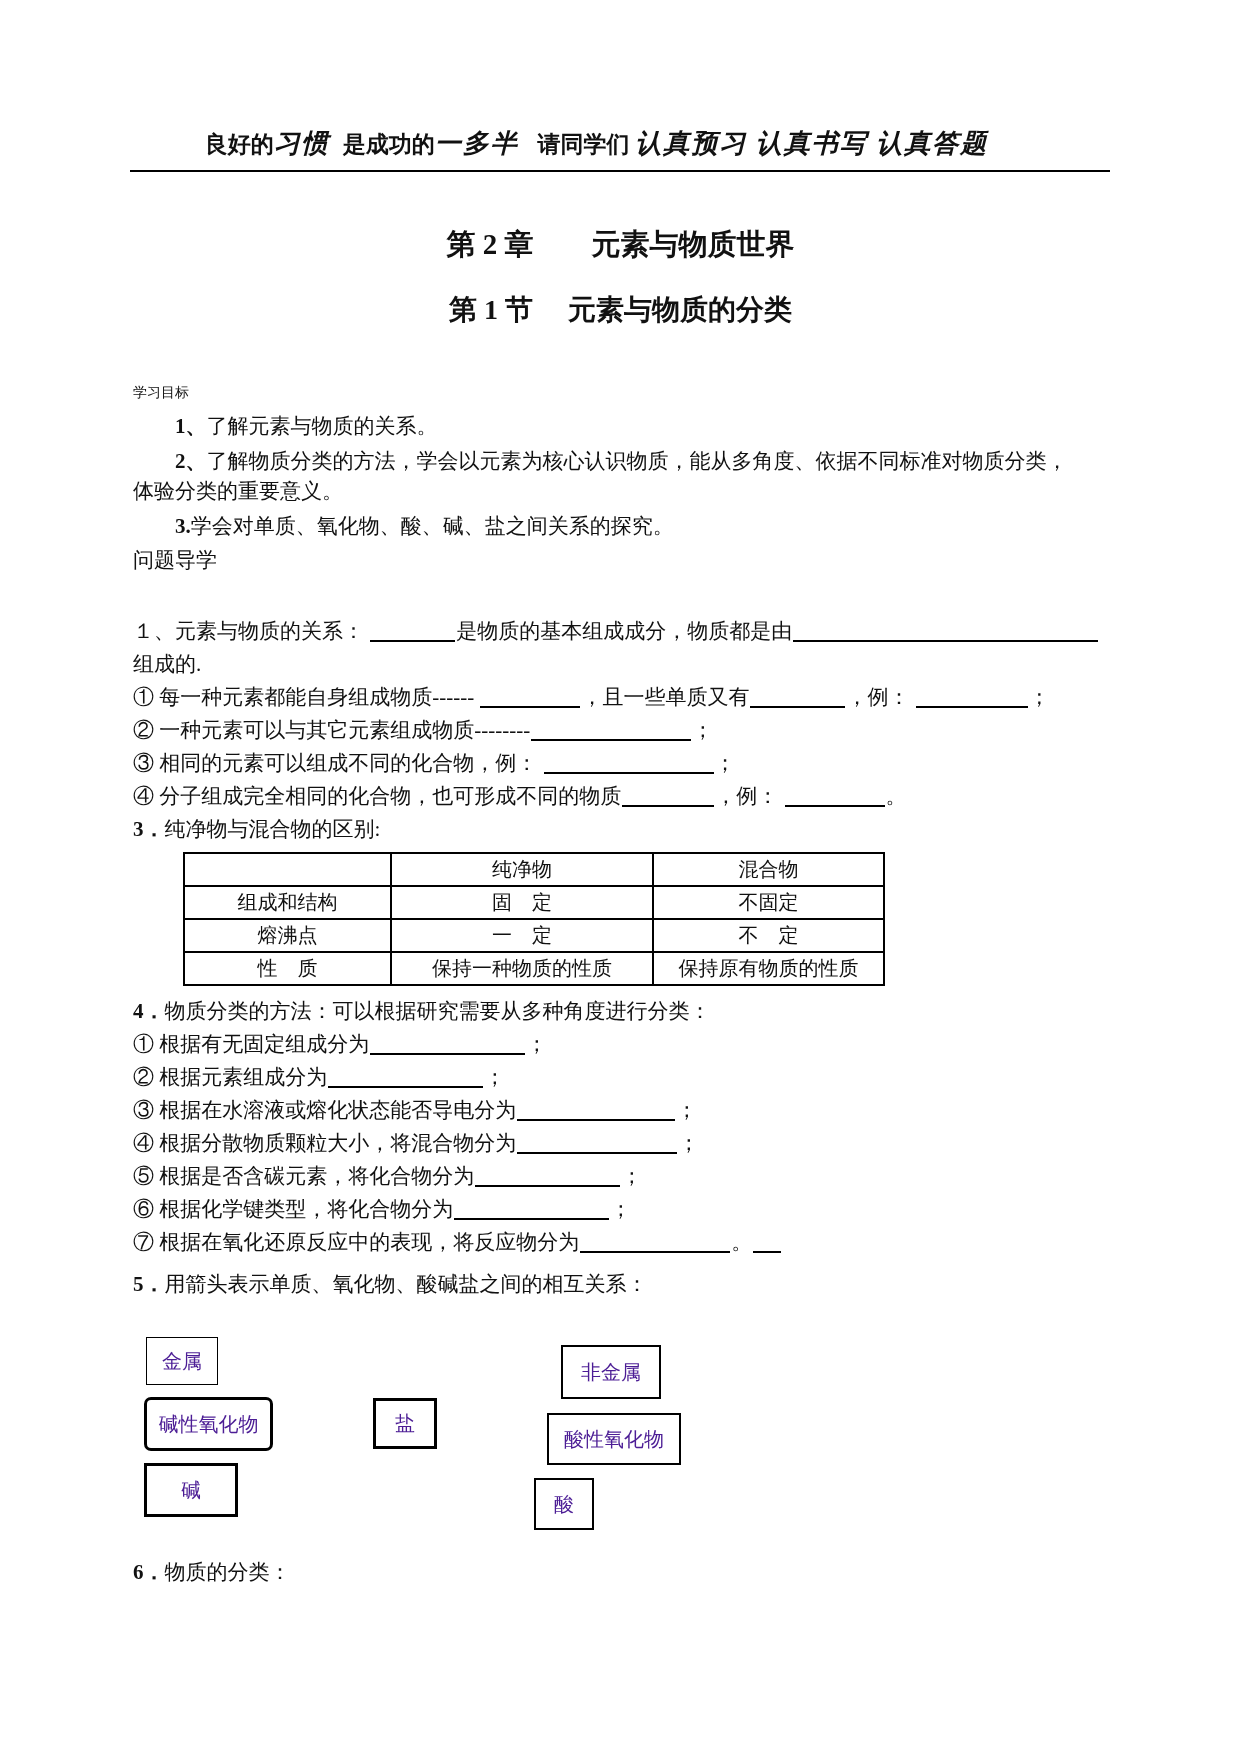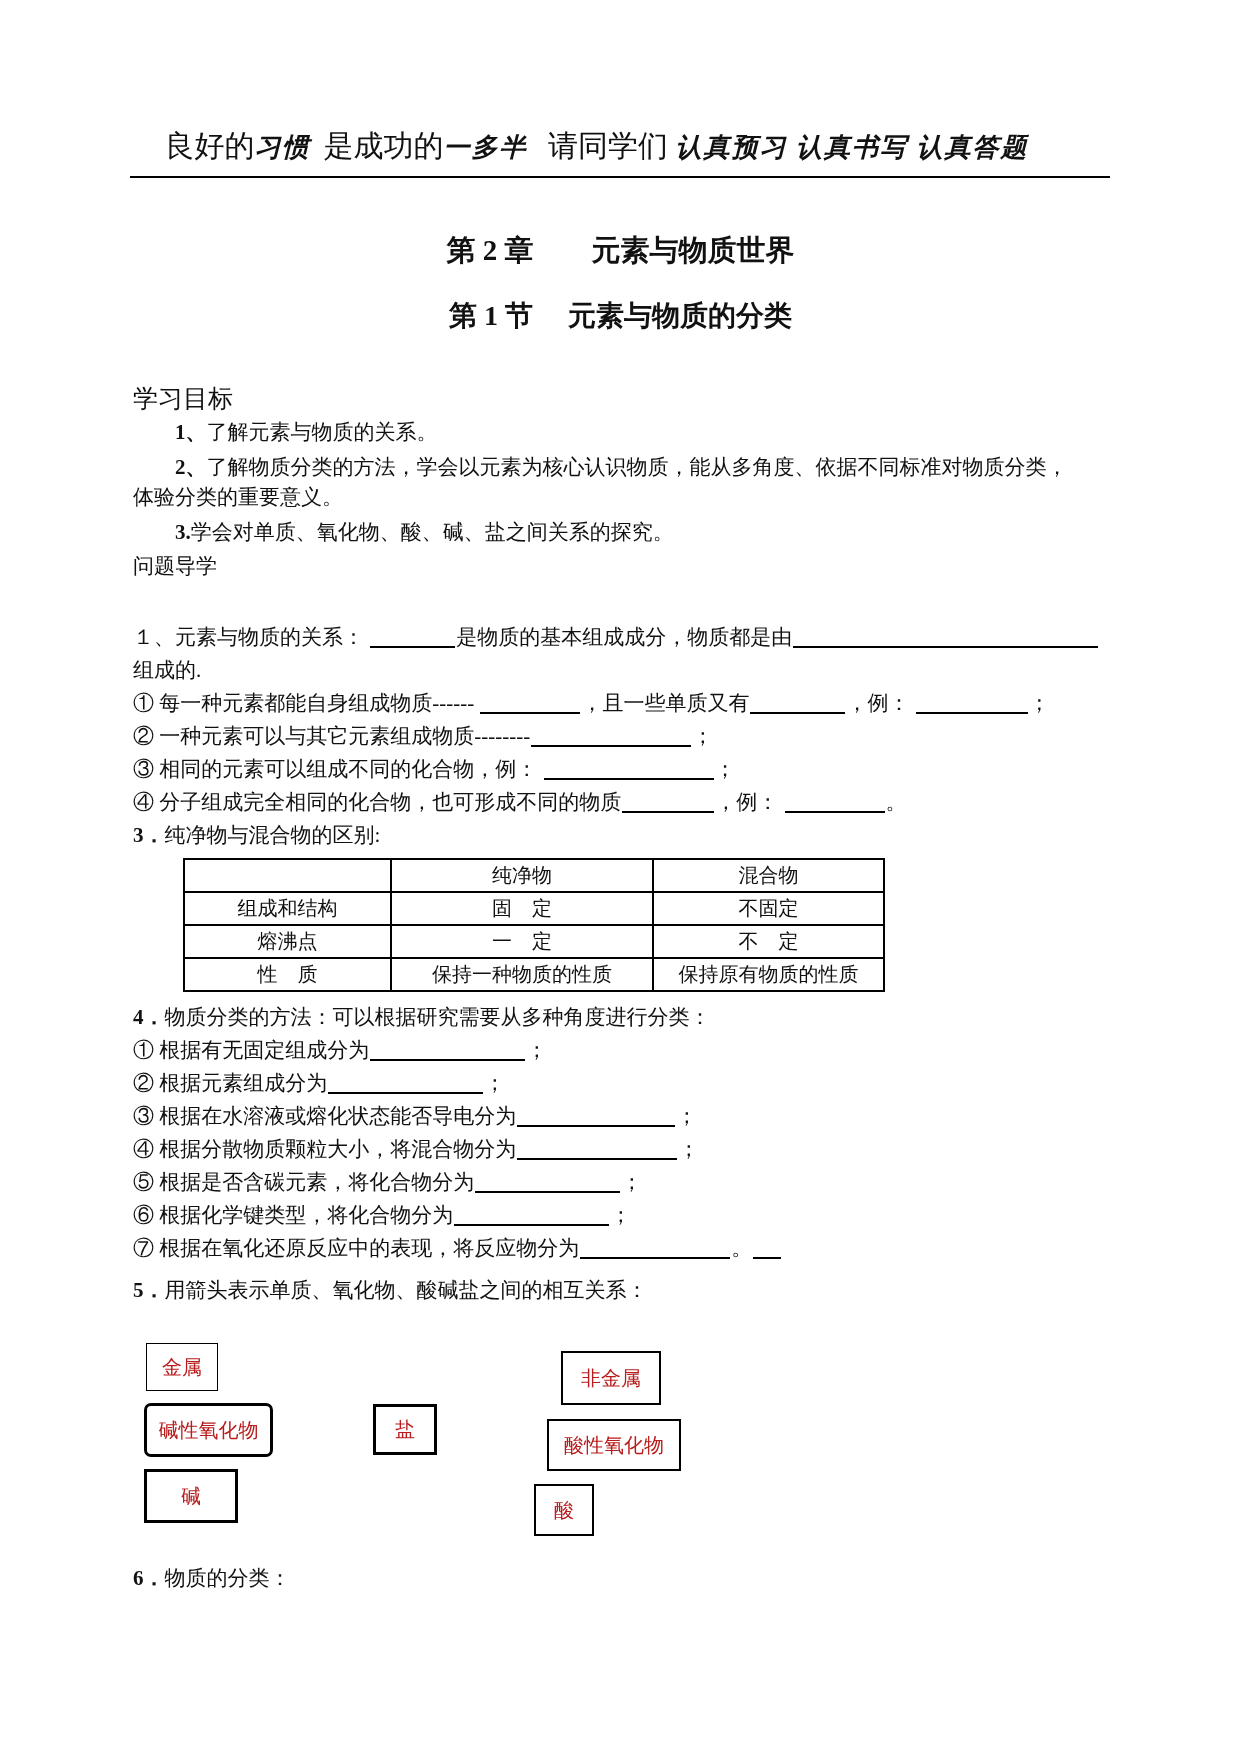--- a/index.html
+++ b/index.html
@@ -5,45 +5,45 @@
   html,body{margin:0;padding:0;background:#888;}
   .page{
     width:1241px;height:1754px;margin:0 auto;background:#ffffff;
     font-family:"Liberation Serif","DejaVu Serif",serif;color:#111;
     overflow:hidden;position:relative;
   }
   .motto{
     margin:0 131px 0 130px;padding:126px 60px 9px 0;
     border-bottom:2px solid #000;text-align:center;white-space:nowrap;
   }
-  .motto .plain{font-weight:normal;font-size:30px;margin-left:13px;}
+  .motto .plain{font-weight:bold;font-size:23px;margin-left:13px;}
   .motto .fancy{font-weight:bold;font-style:italic;font-size:26px;letter-spacing:2px;}
   .chapter-title{margin:54px 0 0;text-align:center;font-size:29px;font-weight:bold;line-height:36px;}
   .section-title{margin:30px 0 0;text-align:center;font-size:28px;font-weight:bold;line-height:36px;}
   .content{margin:0 135px 0 133px;font-size:21px;}
   .hei{font-family:"Liberation Sans","DejaVu Sans",sans-serif;}
-  .obj-heading{margin-top:50px;font-size:25px;line-height:28px;}
+  .obj-heading{margin-top:50px;font-size:14px;line-height:28px;}
   .obj-item{margin-top:5px;line-height:30px;text-indent:2em;}
   .obj-cont{line-height:30px;}
   .guide-heading{margin-top:4px;font-weight:normal;font-size:21px;line-height:30px;}
   .qline{line-height:33px;}
   .q1{margin-top:40px;}
   .b{font-weight:bold;}
   .blank{display:inline-block;height:0;border-bottom:2px solid #000;vertical-align:-4px;margin:0 1px;}
   .cmp-table{border-collapse:collapse;margin:6px 0 0 50px;}
   .cmp-table td{
     border:2px solid #000;height:31px;text-align:center;font-size:20px;
     font-family:Liberation Sans, sans-serif;padding:0 4px;
   }
   .col1{width:207px;}.col2{width:262px;}.col3{width:231px;}
   .after-table{margin-top:9px;}
   .diagram{position:relative;height:200px;margin-top:36px;}
   .dbox{
     position:absolute;display:flex;align-items:center;justify-content:center;
-    font-size:20px;color:#b91c1c;border-style:solid;border-color:#000;background:#fff;
+    font-size:20px;color:#4c1d95;border-style:solid;border-color:#000;background:#fff;
   }
   .box-metal{left:13px;top:0;width:70px;height:46px;border-width:1px;}
   .box-nonmetal{left:428px;top:8px;width:96px;height:50px;border-width:2px;}
   .box-basic-oxide{left:11px;top:60px;width:123px;height:48px;border-width:3px;border-radius:7px;}
   .box-salt{left:240px;top:61px;width:58px;height:45px;border-width:3px;}
   .box-acidic-oxide{left:414px;top:76px;width:130px;height:48px;border-width:2px;}
   .box-base{left:11px;top:126px;width:88px;height:48px;border-width:3px;}
   .box-acid{left:401px;top:141px;width:56px;height:48px;border-width:2px;}
   .q6{margin-top:20px;font-size:21px;line-height:30px;}
 </style>

